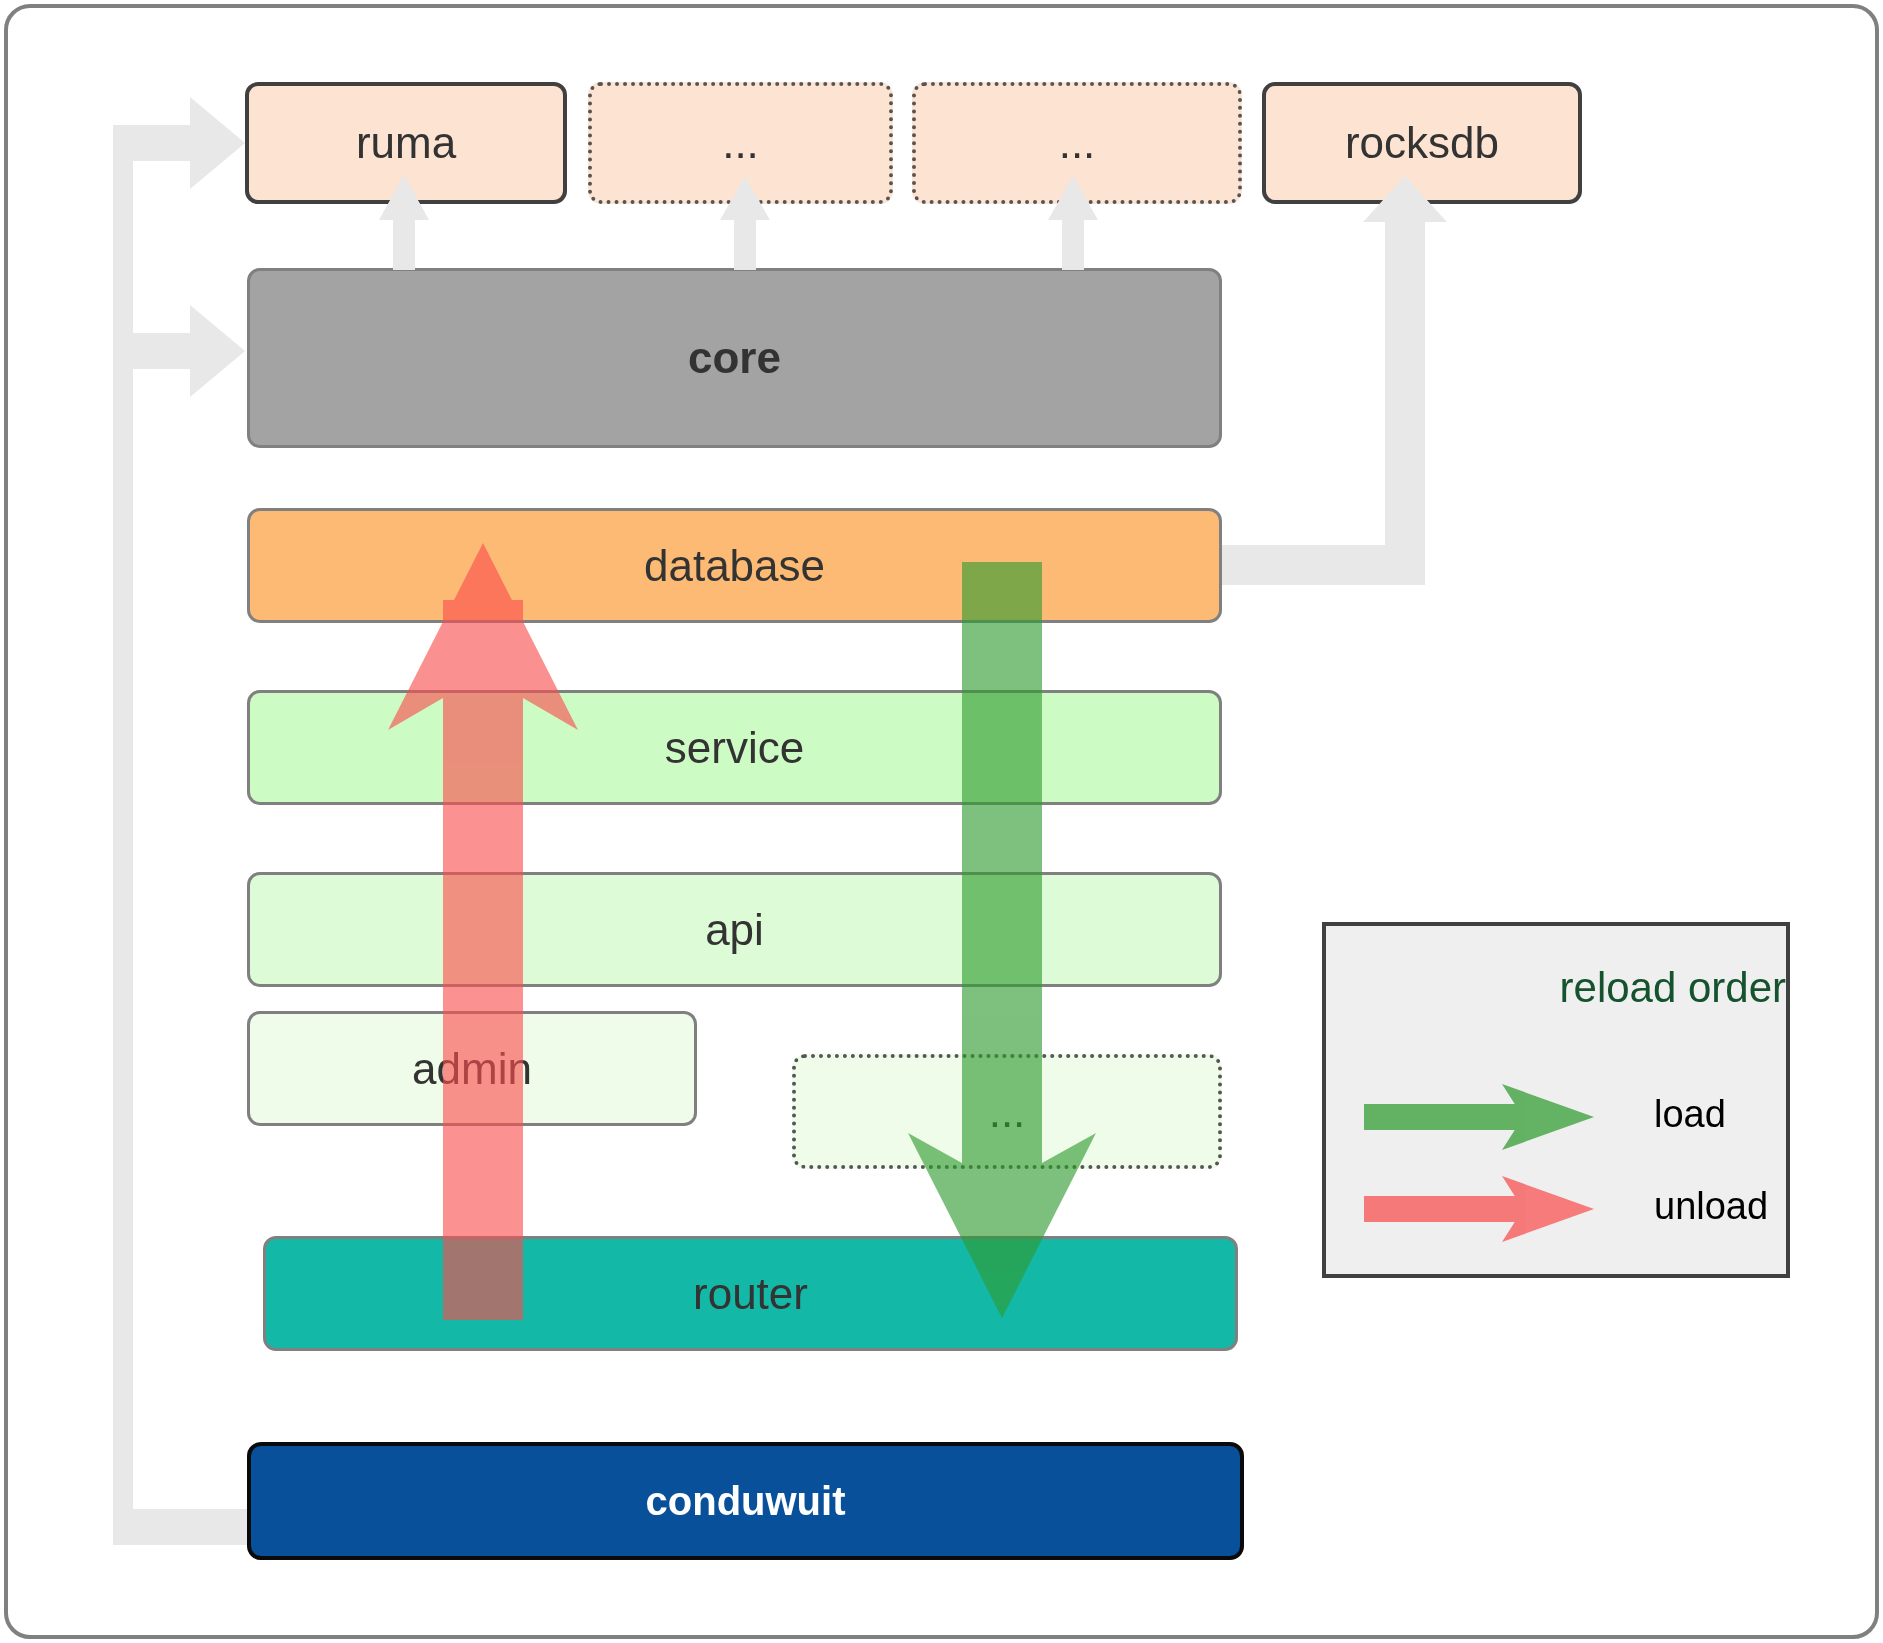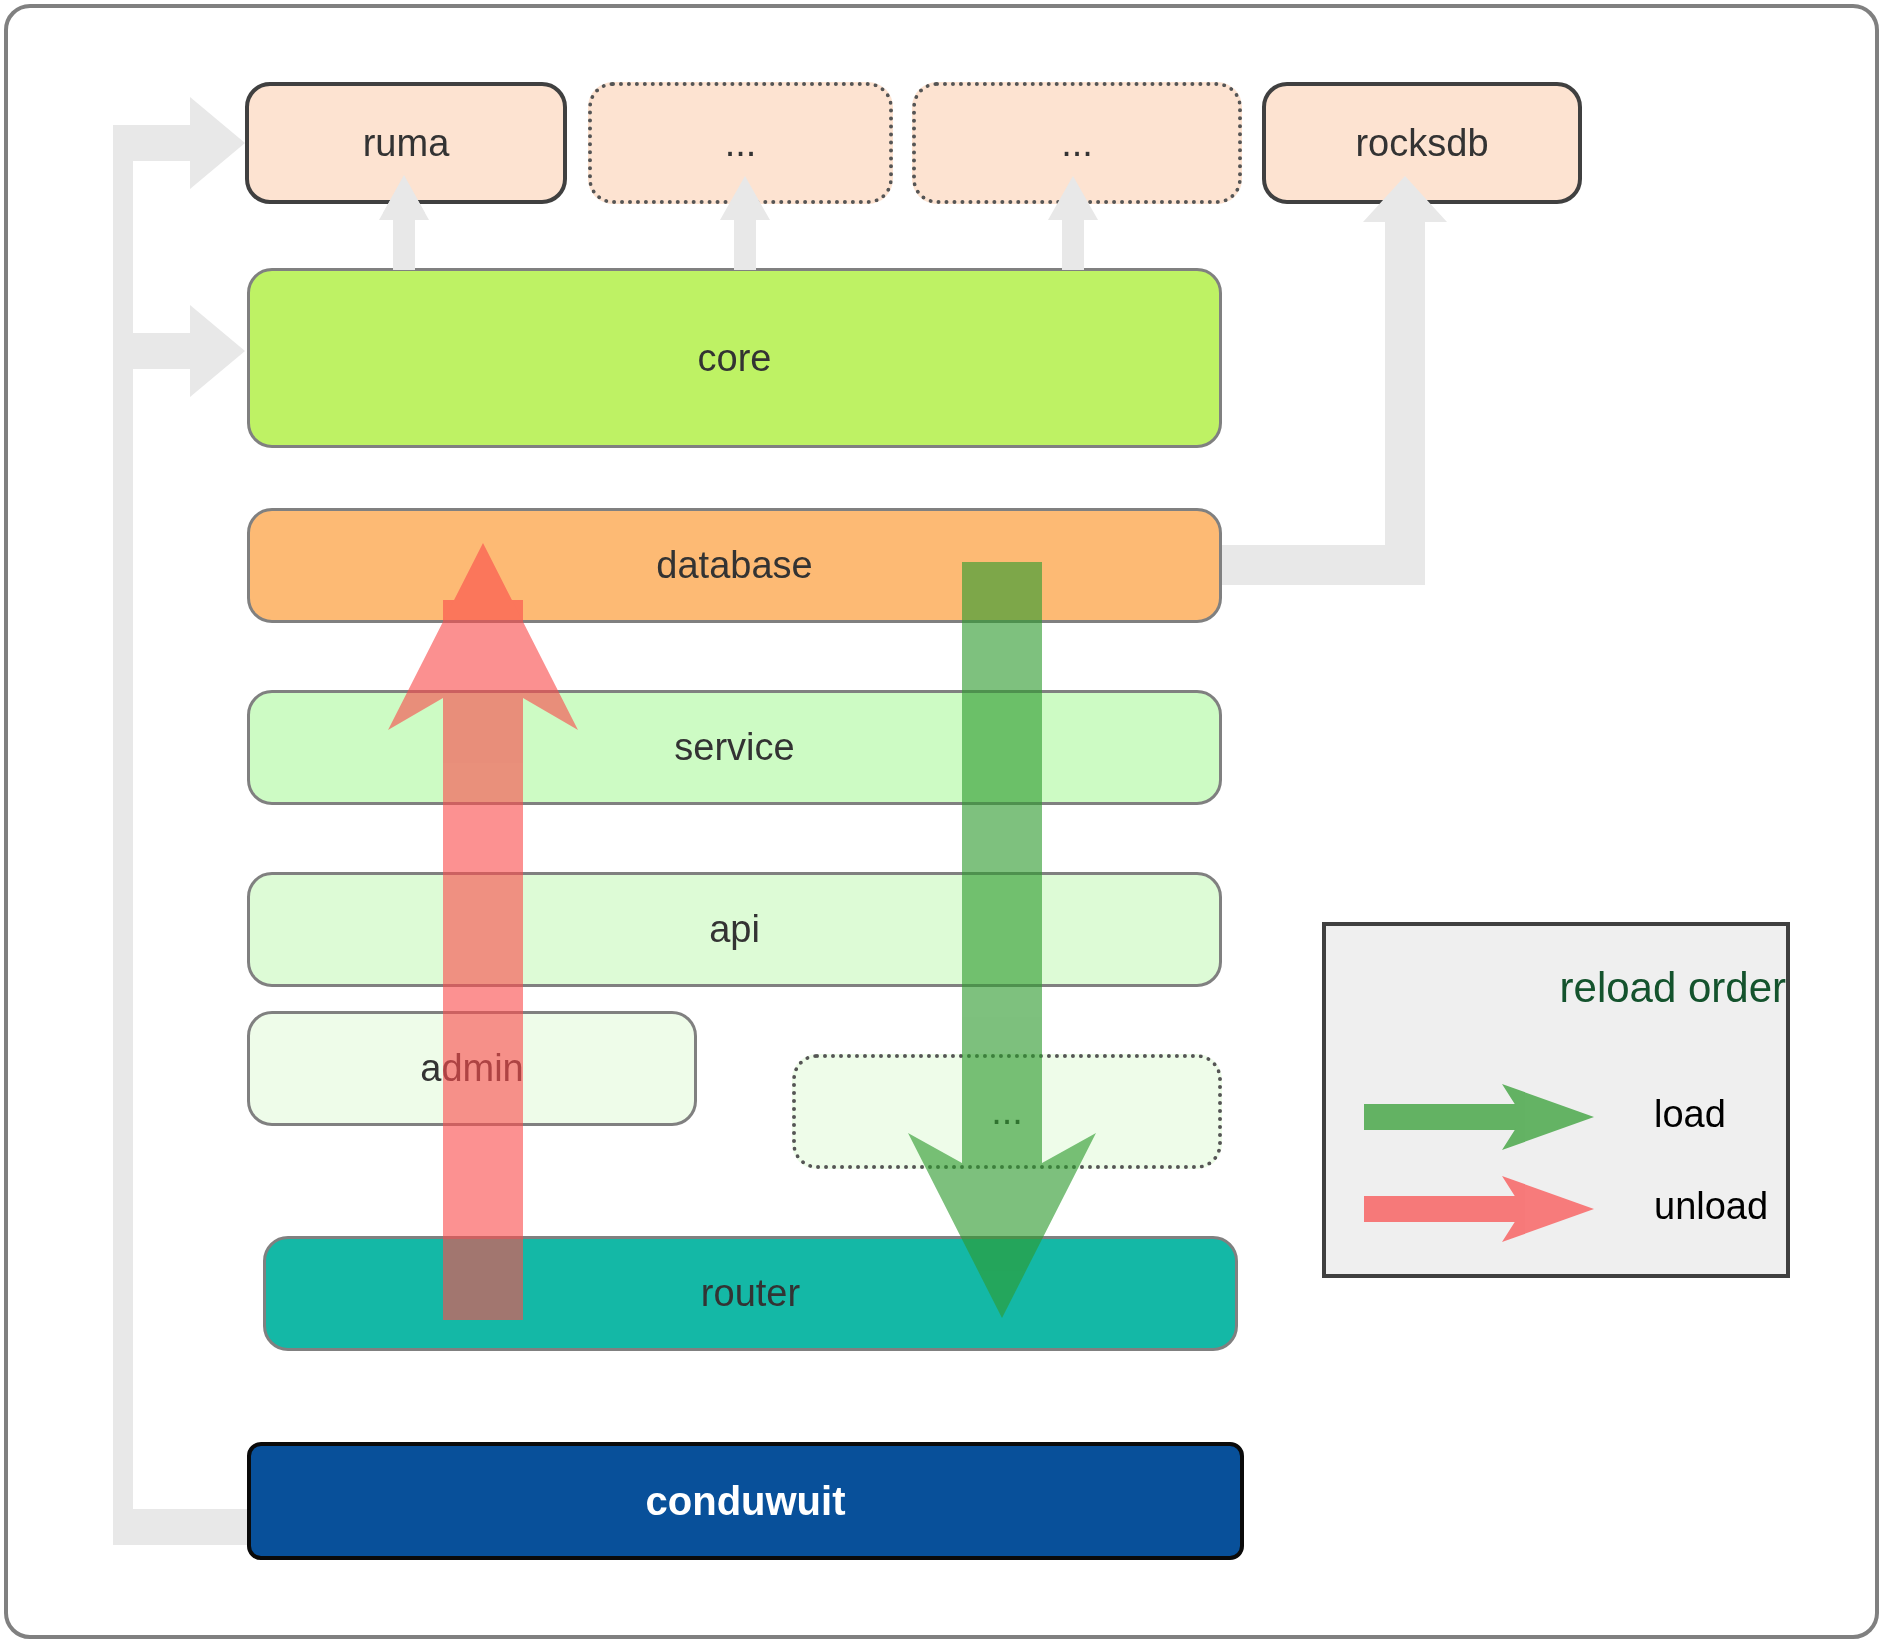--- a/index.html
+++ b/index.html
@@ -11,26 +11,26 @@
     box-sizing:border-box;
   }
   .outer-frame{
     position:absolute;left:4px;top:4px;width:1875px;height:1635px;
     border:4px solid #808080;border-radius:26px;box-sizing:border-box;
     background:#ffffff;
   }
   .node{
     position:absolute;box-sizing:border-box;
     display:flex;align-items:center;justify-content:center;
-    font-size:38px;color:#333333;border-radius:25px;
+    font-size:44px;color:#333333;border-radius:13px;
   }
   .n-solid{border:3px solid #808080;}
   .n-dark{border:4px solid #404040;}
   .n-dot{border:4px dotted #555555;}
-  .n-blue{background:#bef264;}
+  .n-blue{background:#a3a3a3;font-weight:bold;}
   .n-orange{background:#fde3d1;}
   .n-g1{background:#fdba74;}
   .n-g2{background:#cdfbc4;}
   .n-g3{background:#ddfbd6;}
   .n-g4{background:#eefce9;}
   .n-white{background:#14b8a6;margin-left:16px;}
   .n-navy{background:#08509a;color:#ffffff;font-weight:bold;font-size:40px;
           border:4px solid #0a0a0a;border-radius:14px;}
   svg.layer{position:absolute;left:0;top:0;width:1883px;height:1643px;
             pointer-events:none;overflow:visible;}

